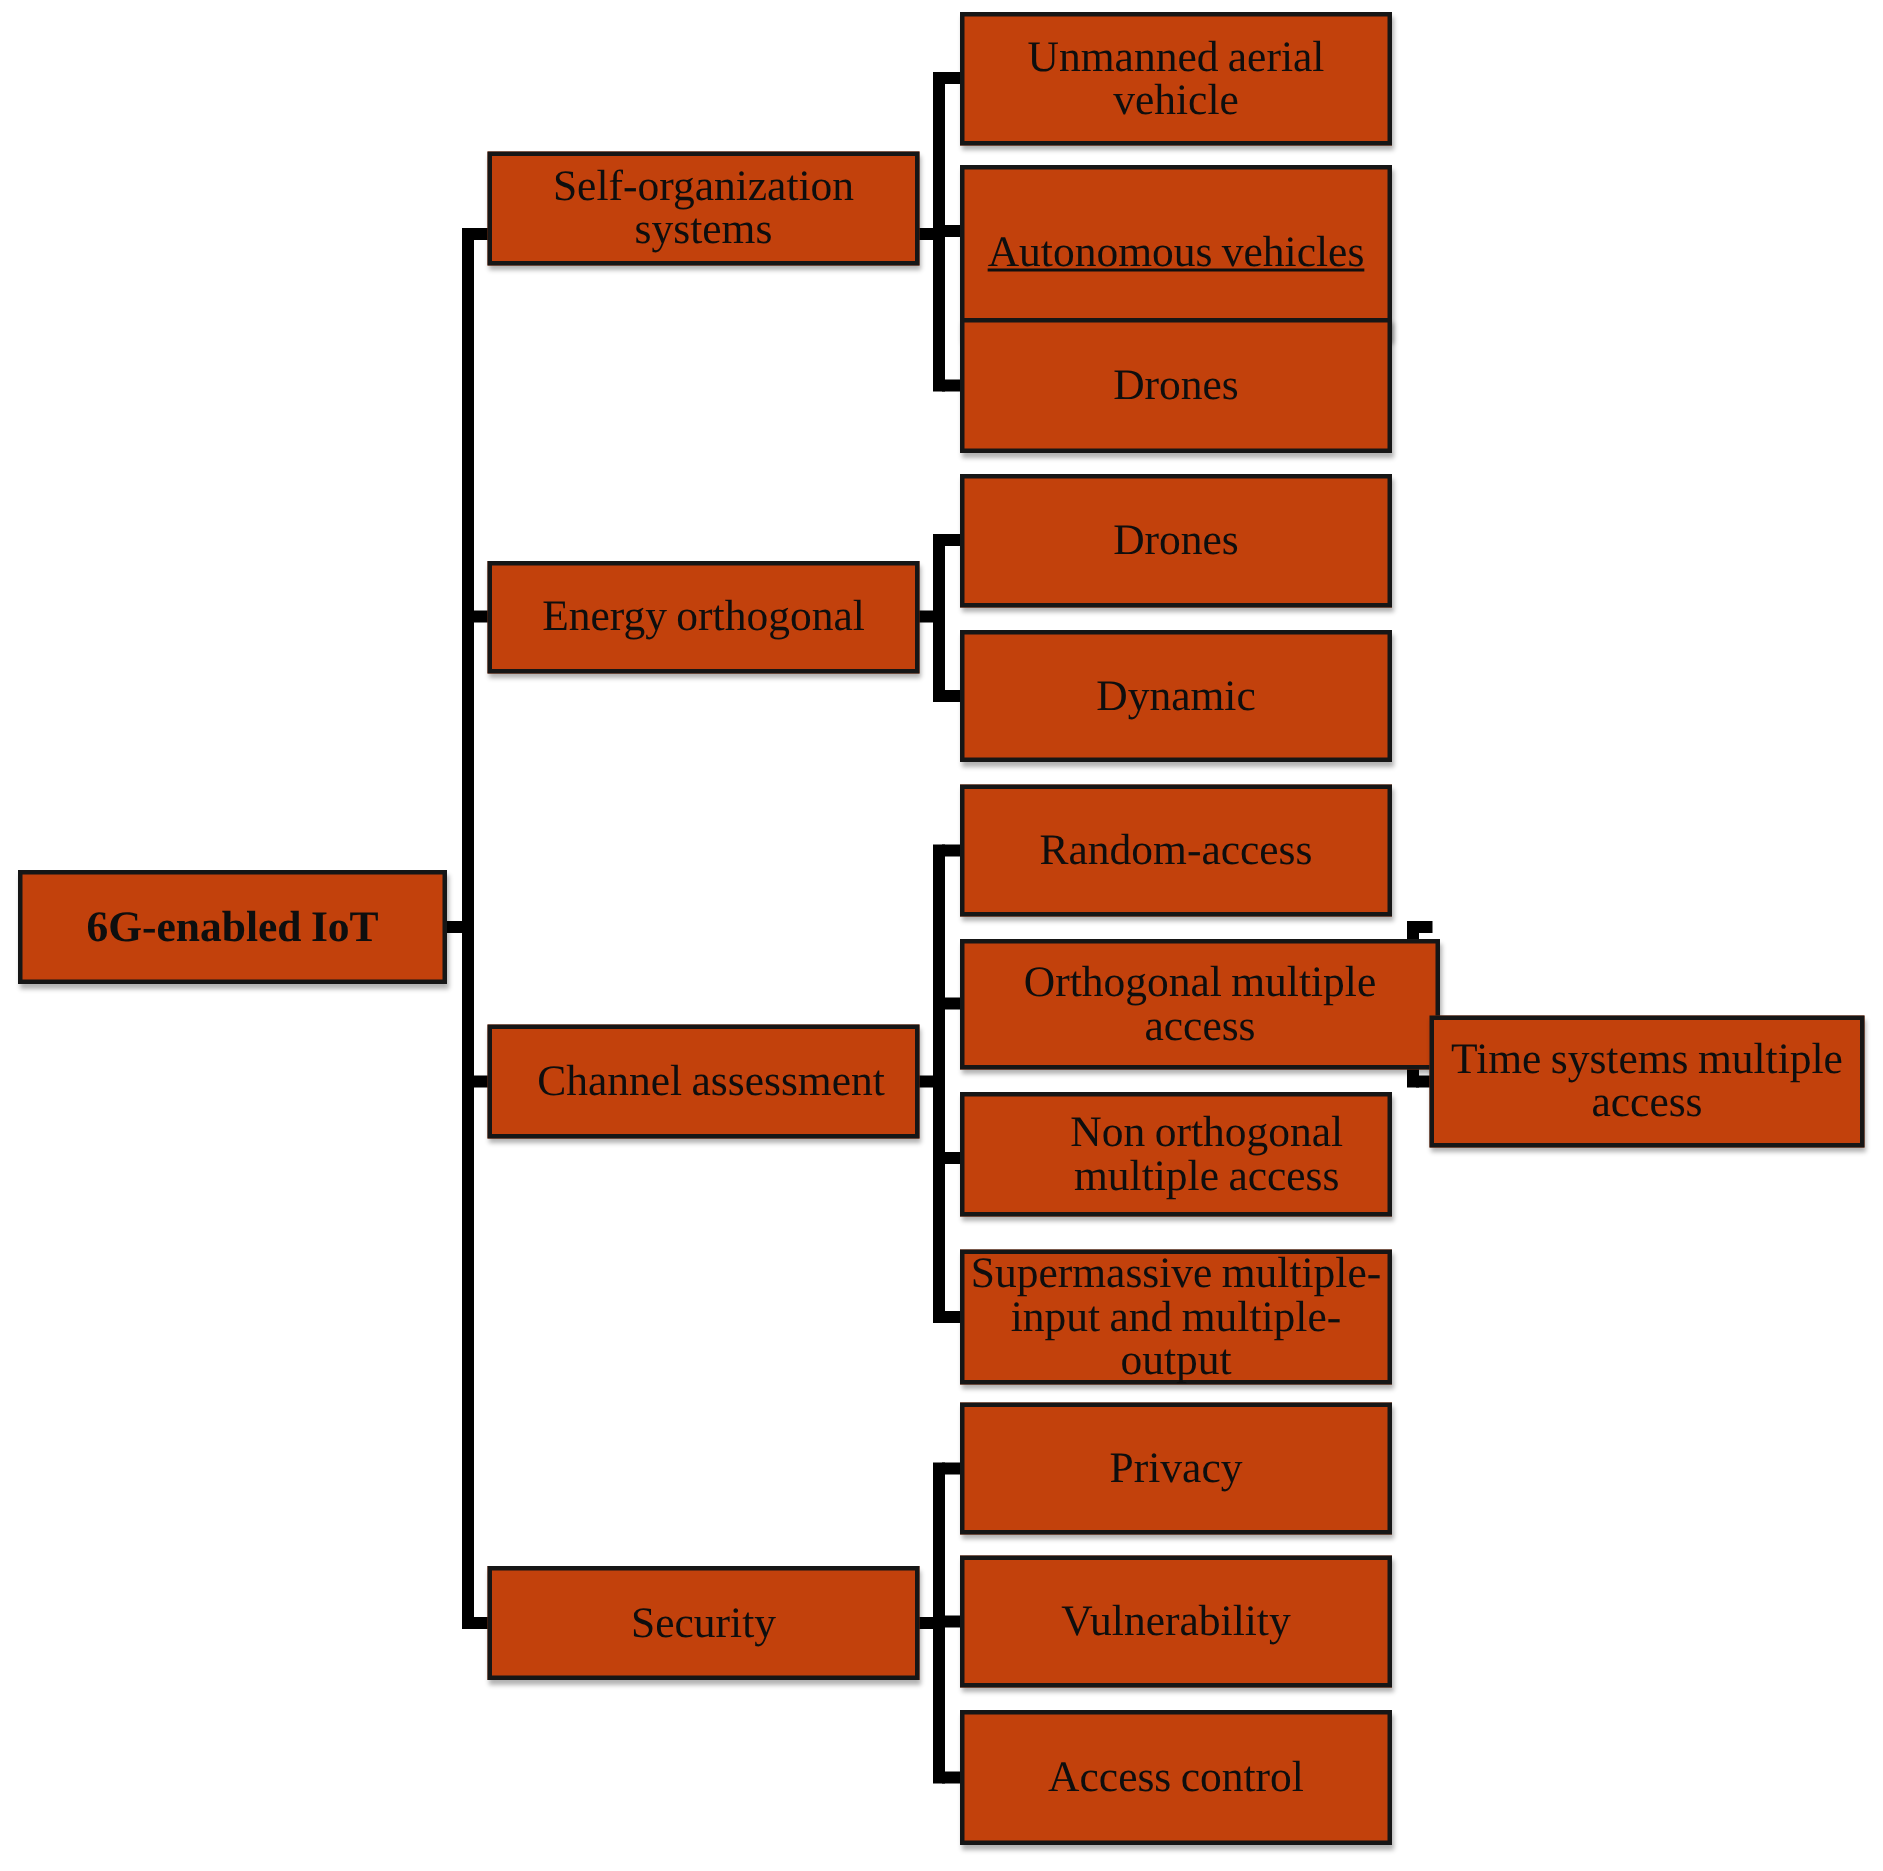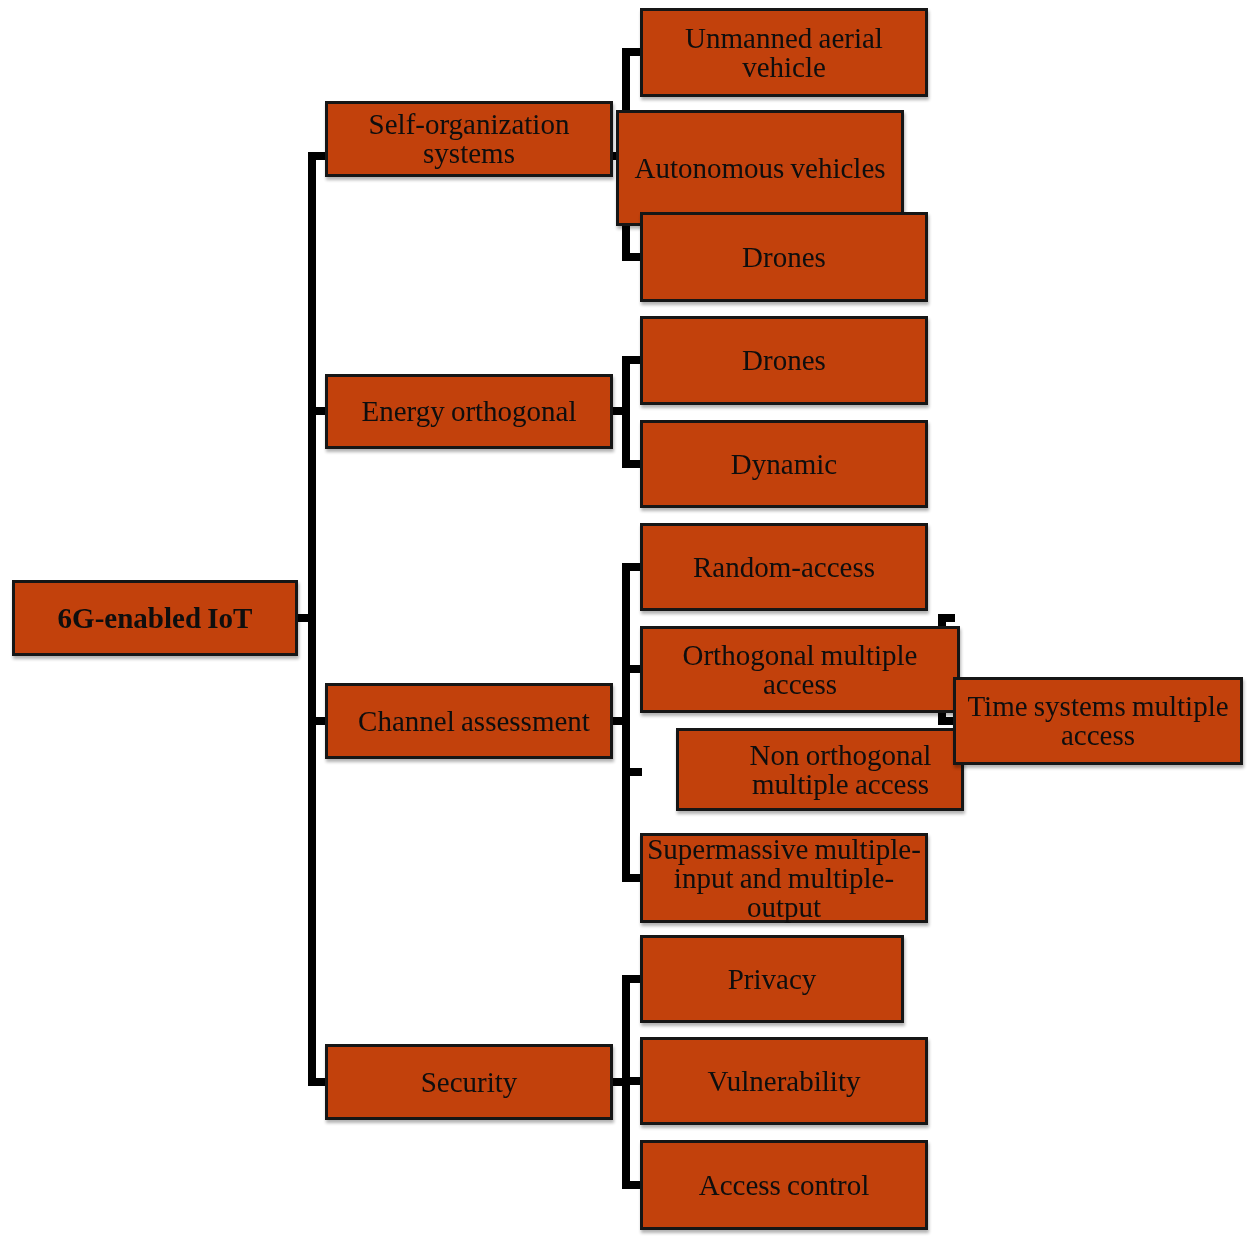--- a/index.html
+++ b/index.html
@@ -74,30 +74,30 @@
   <div class="line" style="left:944px;top:717px;width:11px;height:8px;"></div>
 
   <div class="box root" style="left:12px;top:580px;width:286px;height:76px;">6G-enabled IoT</div>
 
   <div class="box" style="left:325px;top:101px;width:288px;height:76px;">Self-organization systems</div>
   <div class="box" style="left:325px;top:374px;width:288px;height:75px;">Energy orthogonal</div>
   <div class="box" style="left:325px;top:683px;width:288px;height:76px;padding-left:10px;">Channel assessment</div>
   <div class="box" style="left:325px;top:1044px;width:288px;height:76px;">Security</div>
 
   <div class="box" style="left:640px;top:8px;width:288px;height:89px;">Unmanned aerial vehicle</div>
-  <div class="box" style="left:616px;top:110px;width:288px;height:116px;">Autonomous vehicles</div>
+  <div class="box" style="left:640px;top:110px;width:288px;height:116px;text-decoration:underline;">Autonomous vehicles</div>
   <div class="box" style="left:640px;top:212px;width:288px;height:90px;">Drones</div>
 
   <div class="box" style="left:640px;top:316px;width:288px;height:89px;">Drones</div>
   <div class="box" style="left:640px;top:420px;width:288px;height:88px;">Dynamic</div>
 
   <div class="box" style="left:640px;top:523px;width:288px;height:88px;">Random-access</div>
   <div class="box" style="left:640px;top:626px;width:320px;height:87px;">Orthogonal multiple access</div>
-  <div class="box" style="left:676px;top:728px;width:288px;height:83px;padding-left:41px;">Non orthogonal multiple access</div>
+  <div class="box" style="left:640px;top:728px;width:288px;height:83px;padding-left:41px;">Non orthogonal multiple access</div>
   <div class="box" style="left:640px;top:833px;width:288px;height:90px;">Supermassive multiple-input and multiple-output</div>
 
-  <div class="box" style="left:640px;top:935px;width:264px;height:88px;">Privacy</div>
+  <div class="box" style="left:640px;top:935px;width:288px;height:88px;">Privacy</div>
   <div class="box" style="left:640px;top:1037px;width:288px;height:88px;">Vulnerability</div>
   <div class="box" style="left:640px;top:1140px;width:288px;height:90px;">Access control</div>
 
   <div class="box" style="left:953px;top:677px;width:290px;height:88px;">Time systems multiple access</div>
 
 </div>
 
 </body></html>

